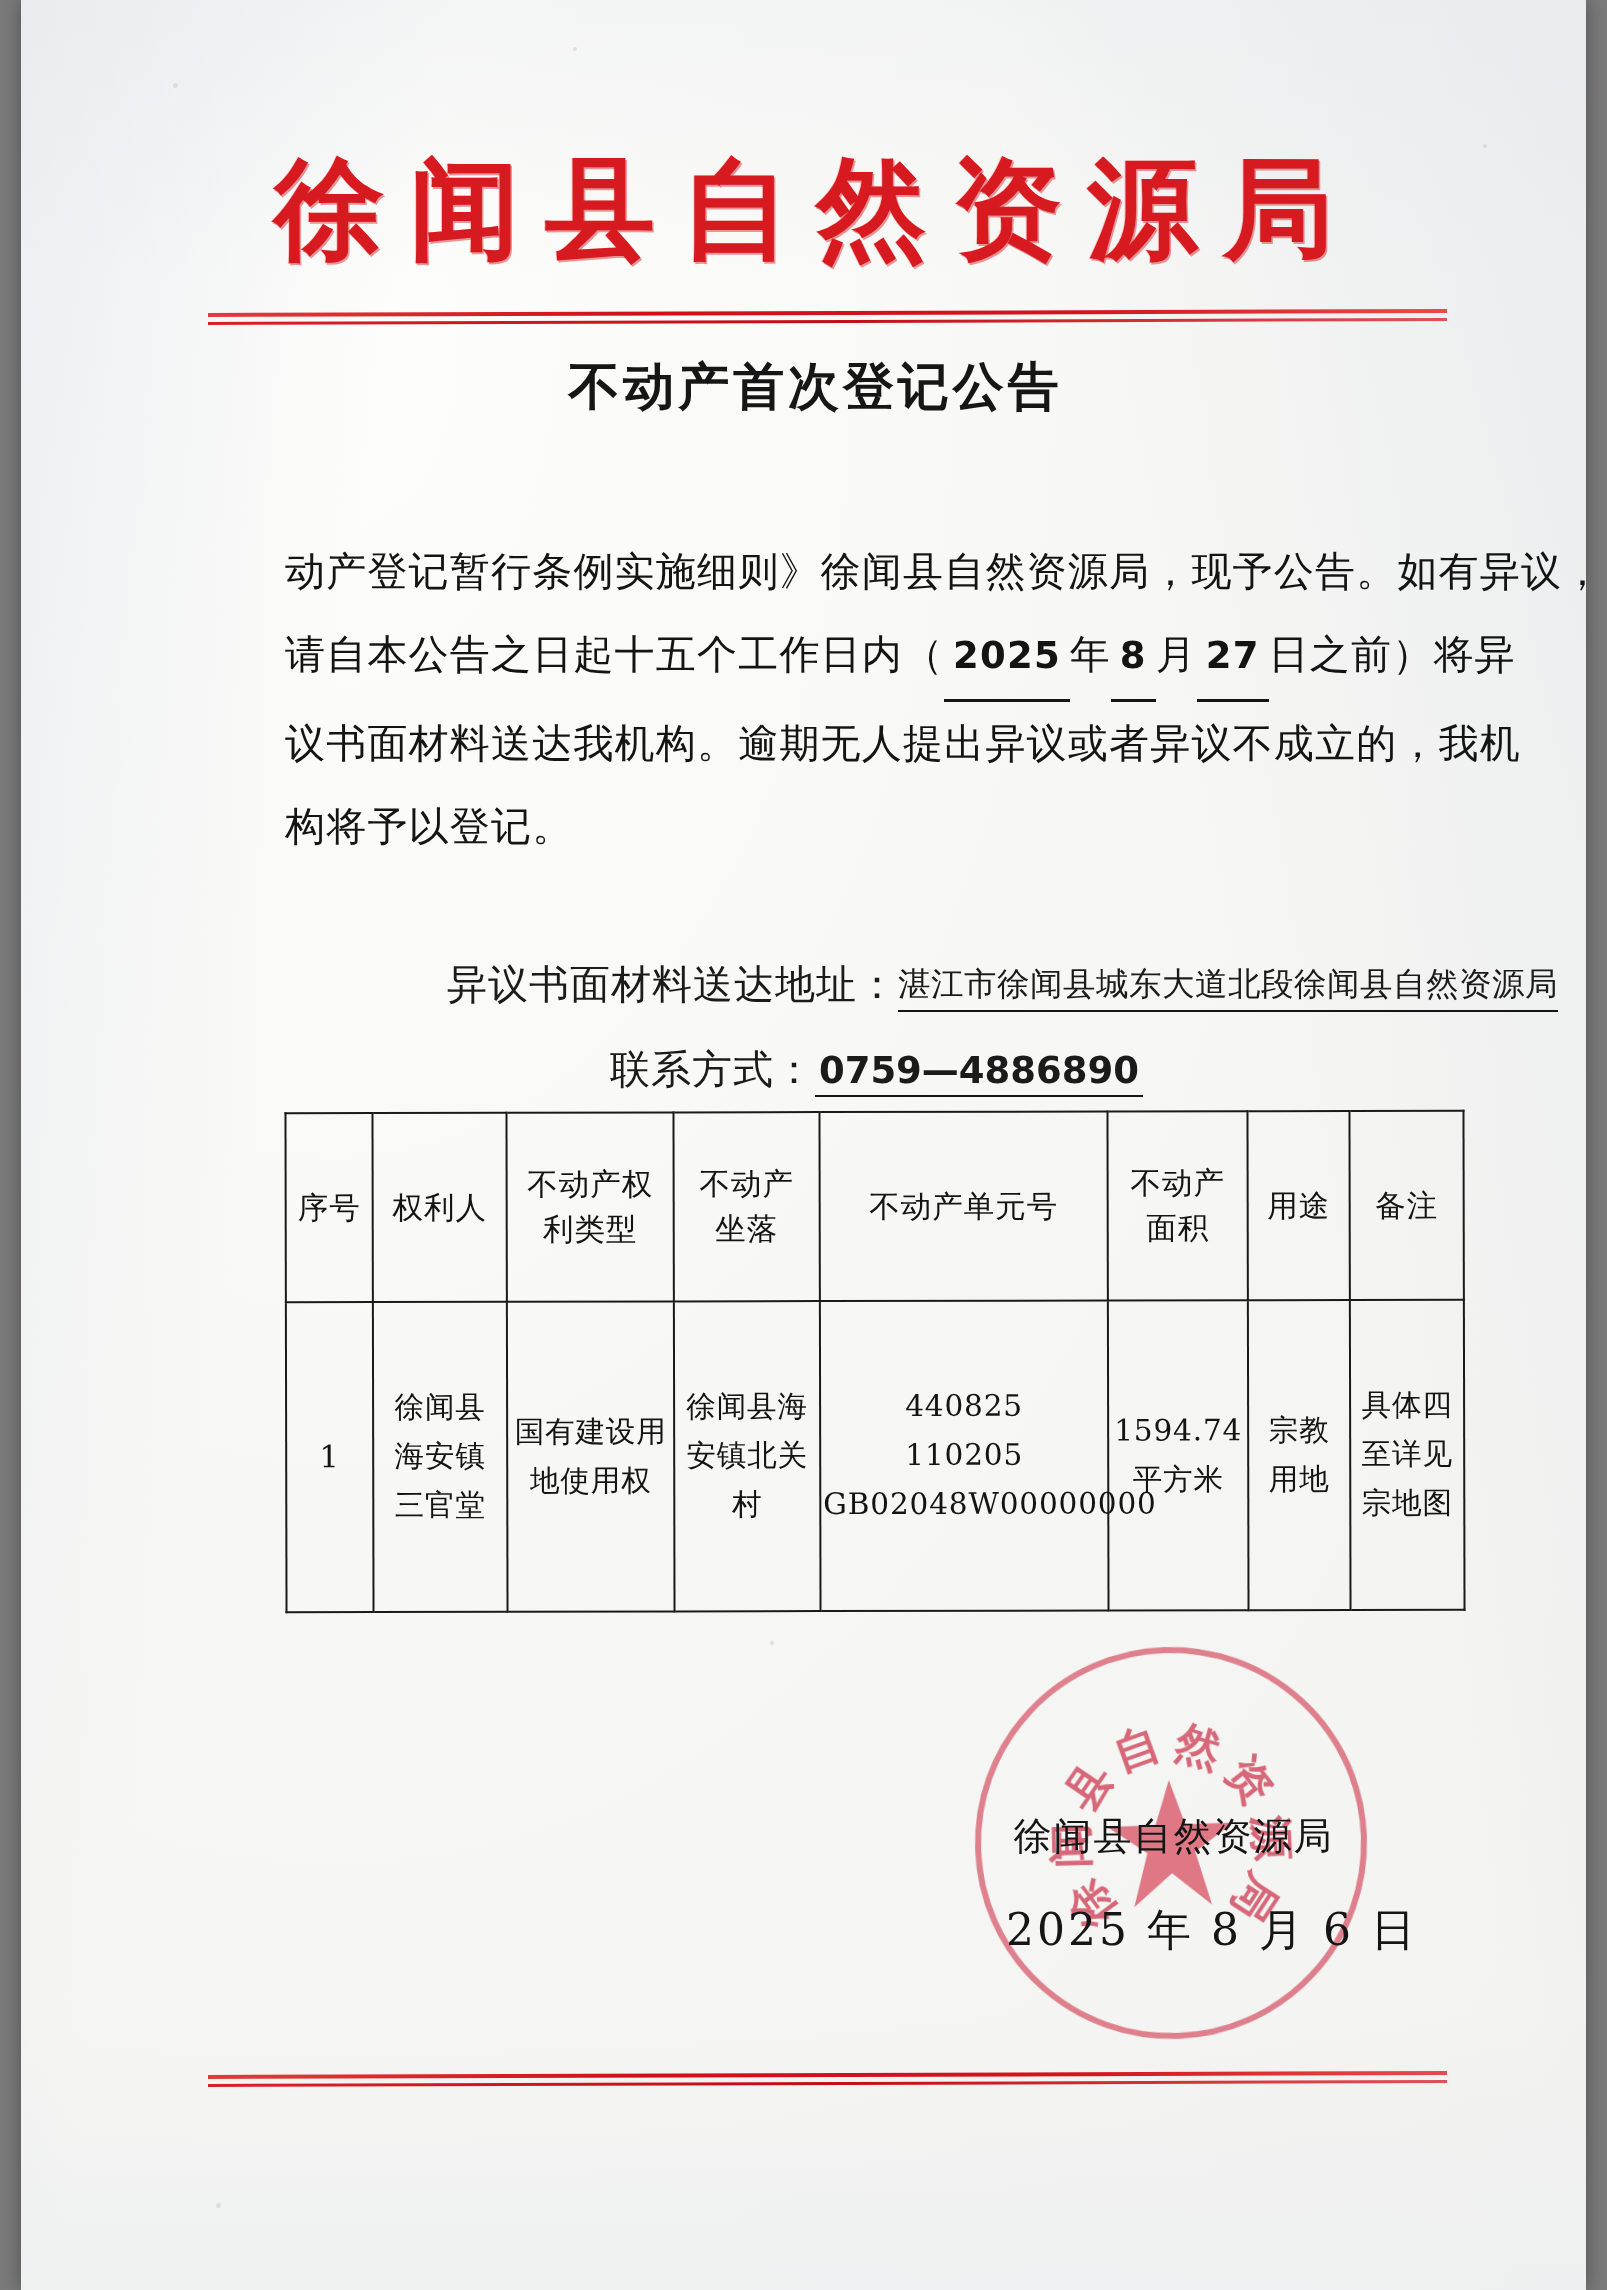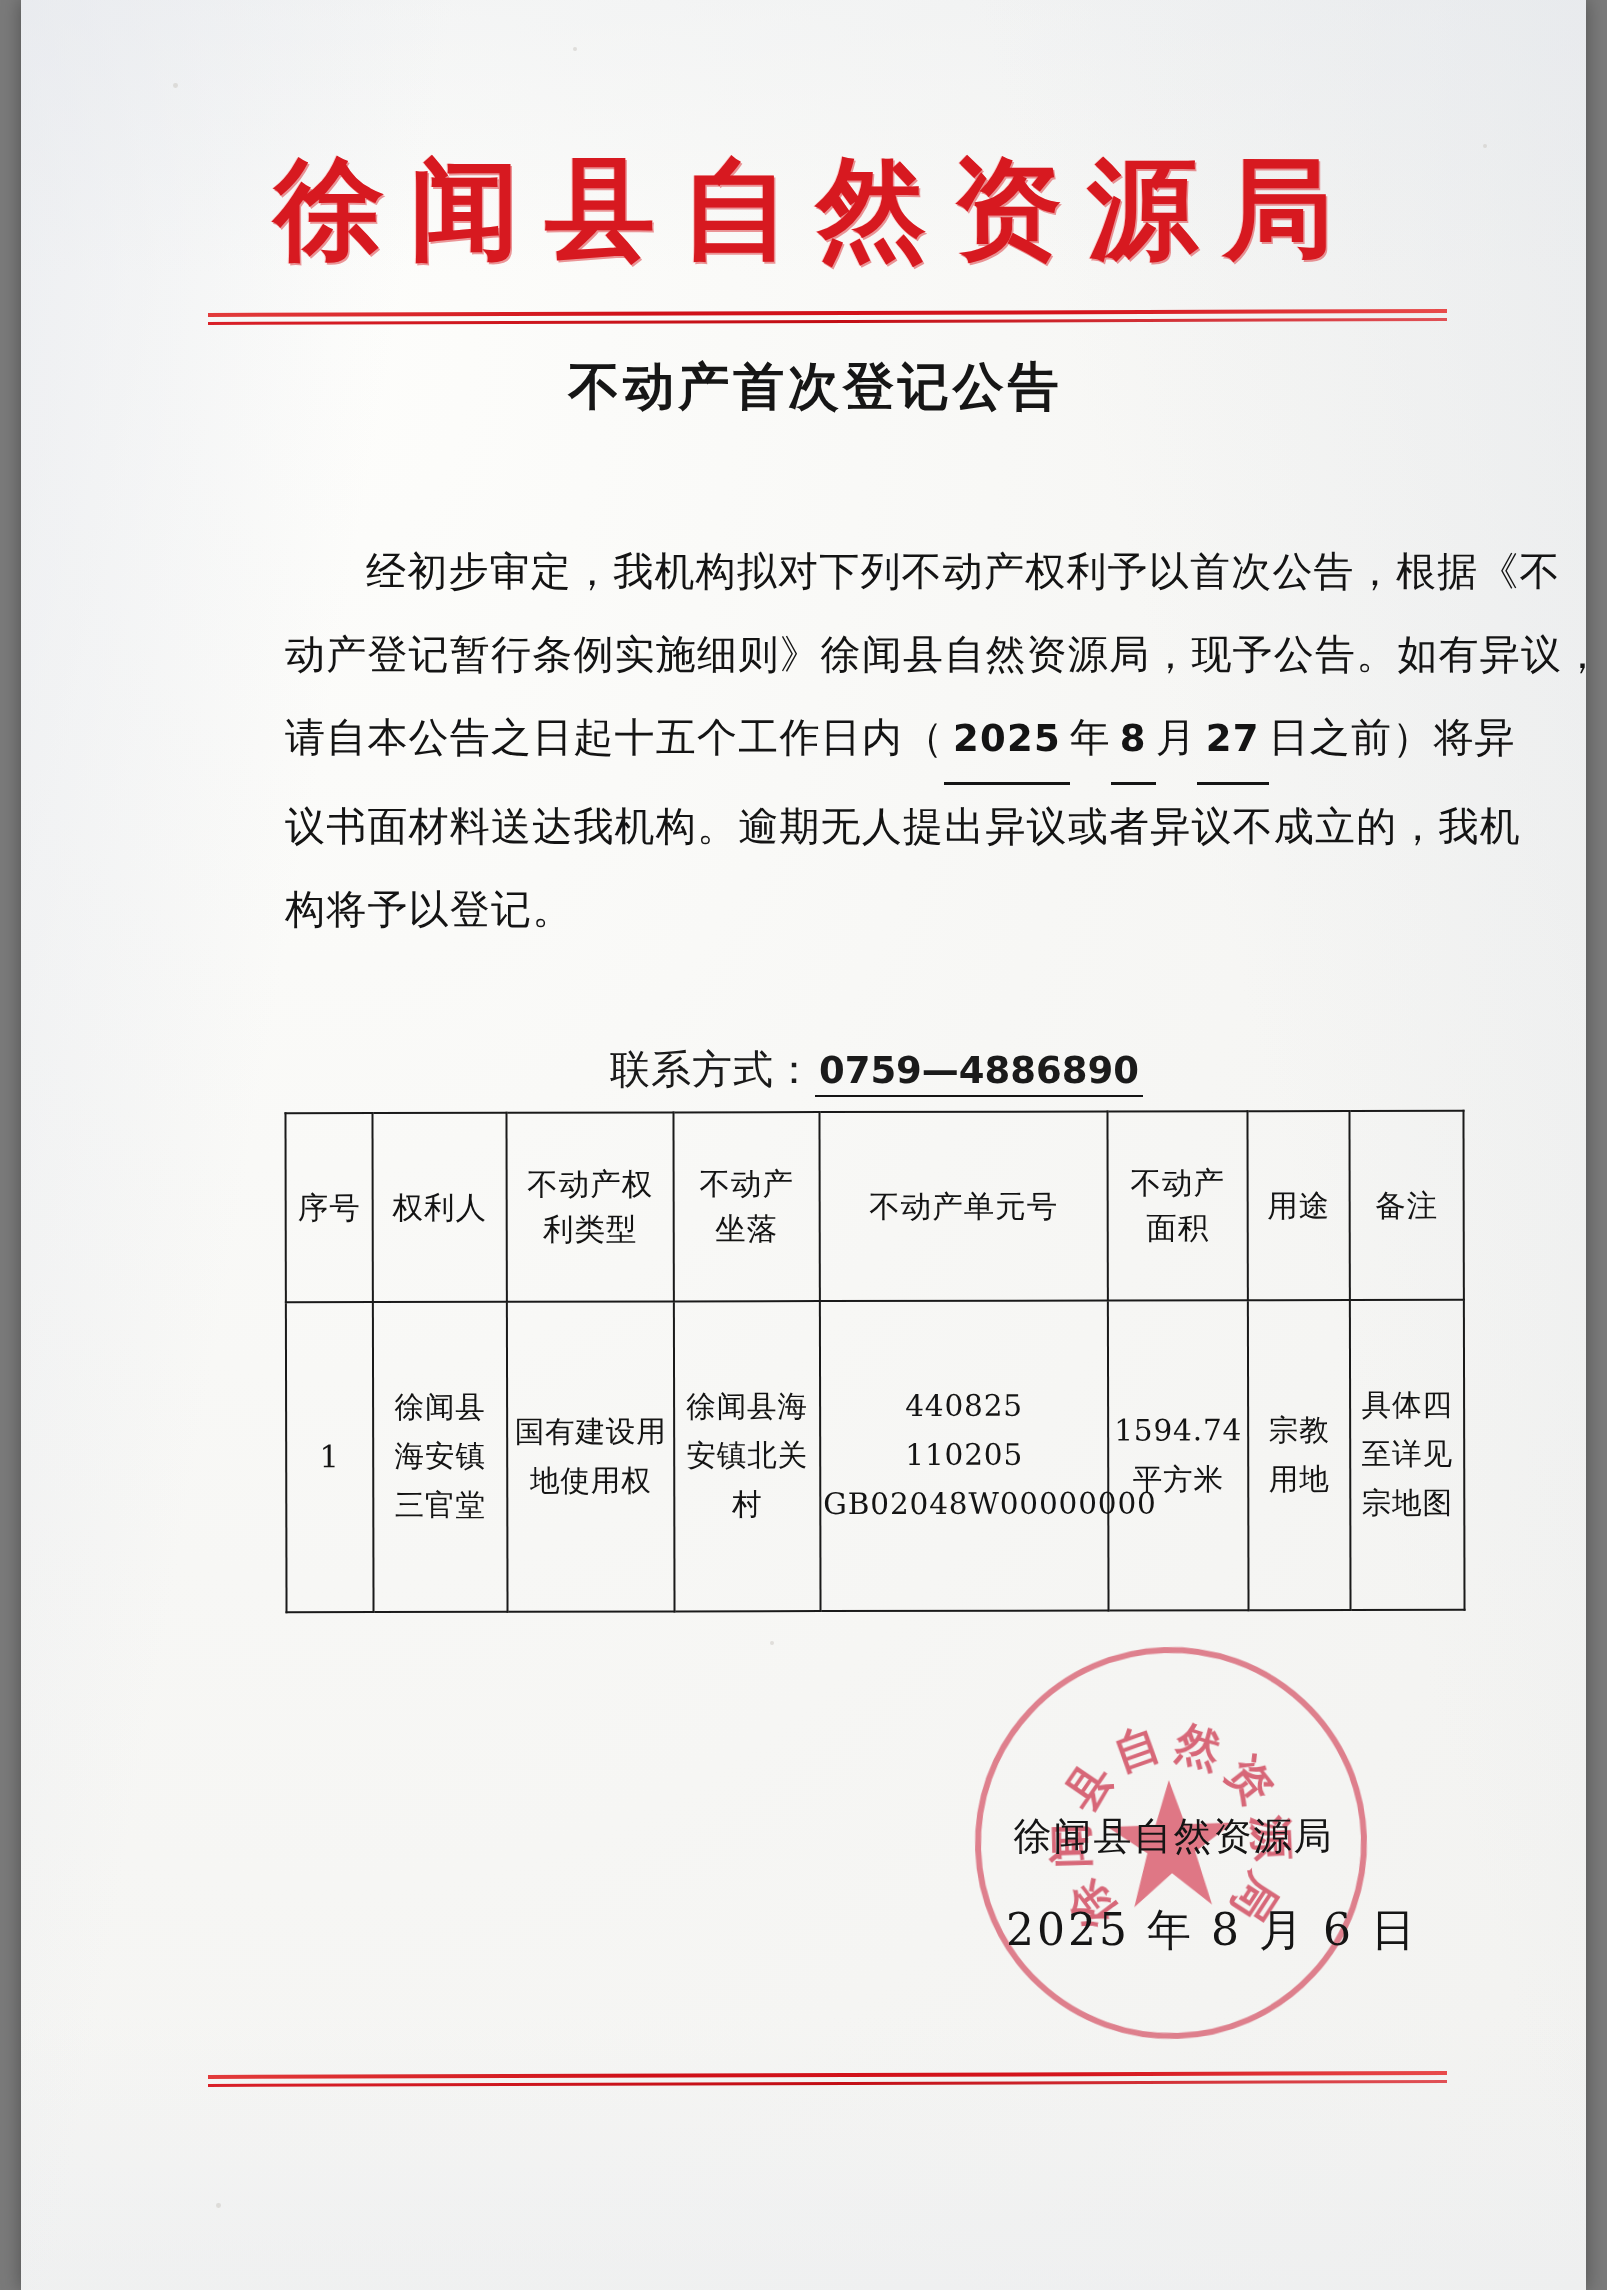--- a/index.html
+++ b/index.html
@@ -282,27 +282,29 @@
   </div>
 
   <div class="rule-double top">
     <div class="bar1"></div>
     <div class="bar2"></div>
   </div>
 
   <div class="doc-subtitle">不动产首次登记公告</div>
 
   <div class="body-block">
-    <div class="body-line indent">经初步审定，我机构拟对下列不动产权利予以首次公告，根据《不</div>
     <div class="body-line">动产登记暂行条例实施细则》徐闻县自然资源局，现予公告。如有异议，</div>
     <div class="body-line"><span>请自本公告之日起十五个工作日内（</span><span class="fill">2025</span><span>年</span><span class="fill">8</span><span>月</span><span class="fill">27</span><span>日之前）将异</span></div>
     <div class="body-line">议书面材料送达我机构。逾期无人提出异议或者异议不成立的，我机</div>
     <div class="body-line">构将予以登记。</div>
   </div>
 
+  <div class="addr-line">
+    <span class="label">异议书面材料送达地址：</span><span class="addr-value">湛江市徐闻县城东大道北段徐闻县自然资源局</span>
+  </div>
 
   <div class="contact-line">
     <span>联系方式：</span><span class="contact-value">0759—4886890</span>
   </div>
 
   <table class="reg-table">
     <colgroup>
       <col class="col-seq">
         <col class="col-owner">
         <col class="col-type">

